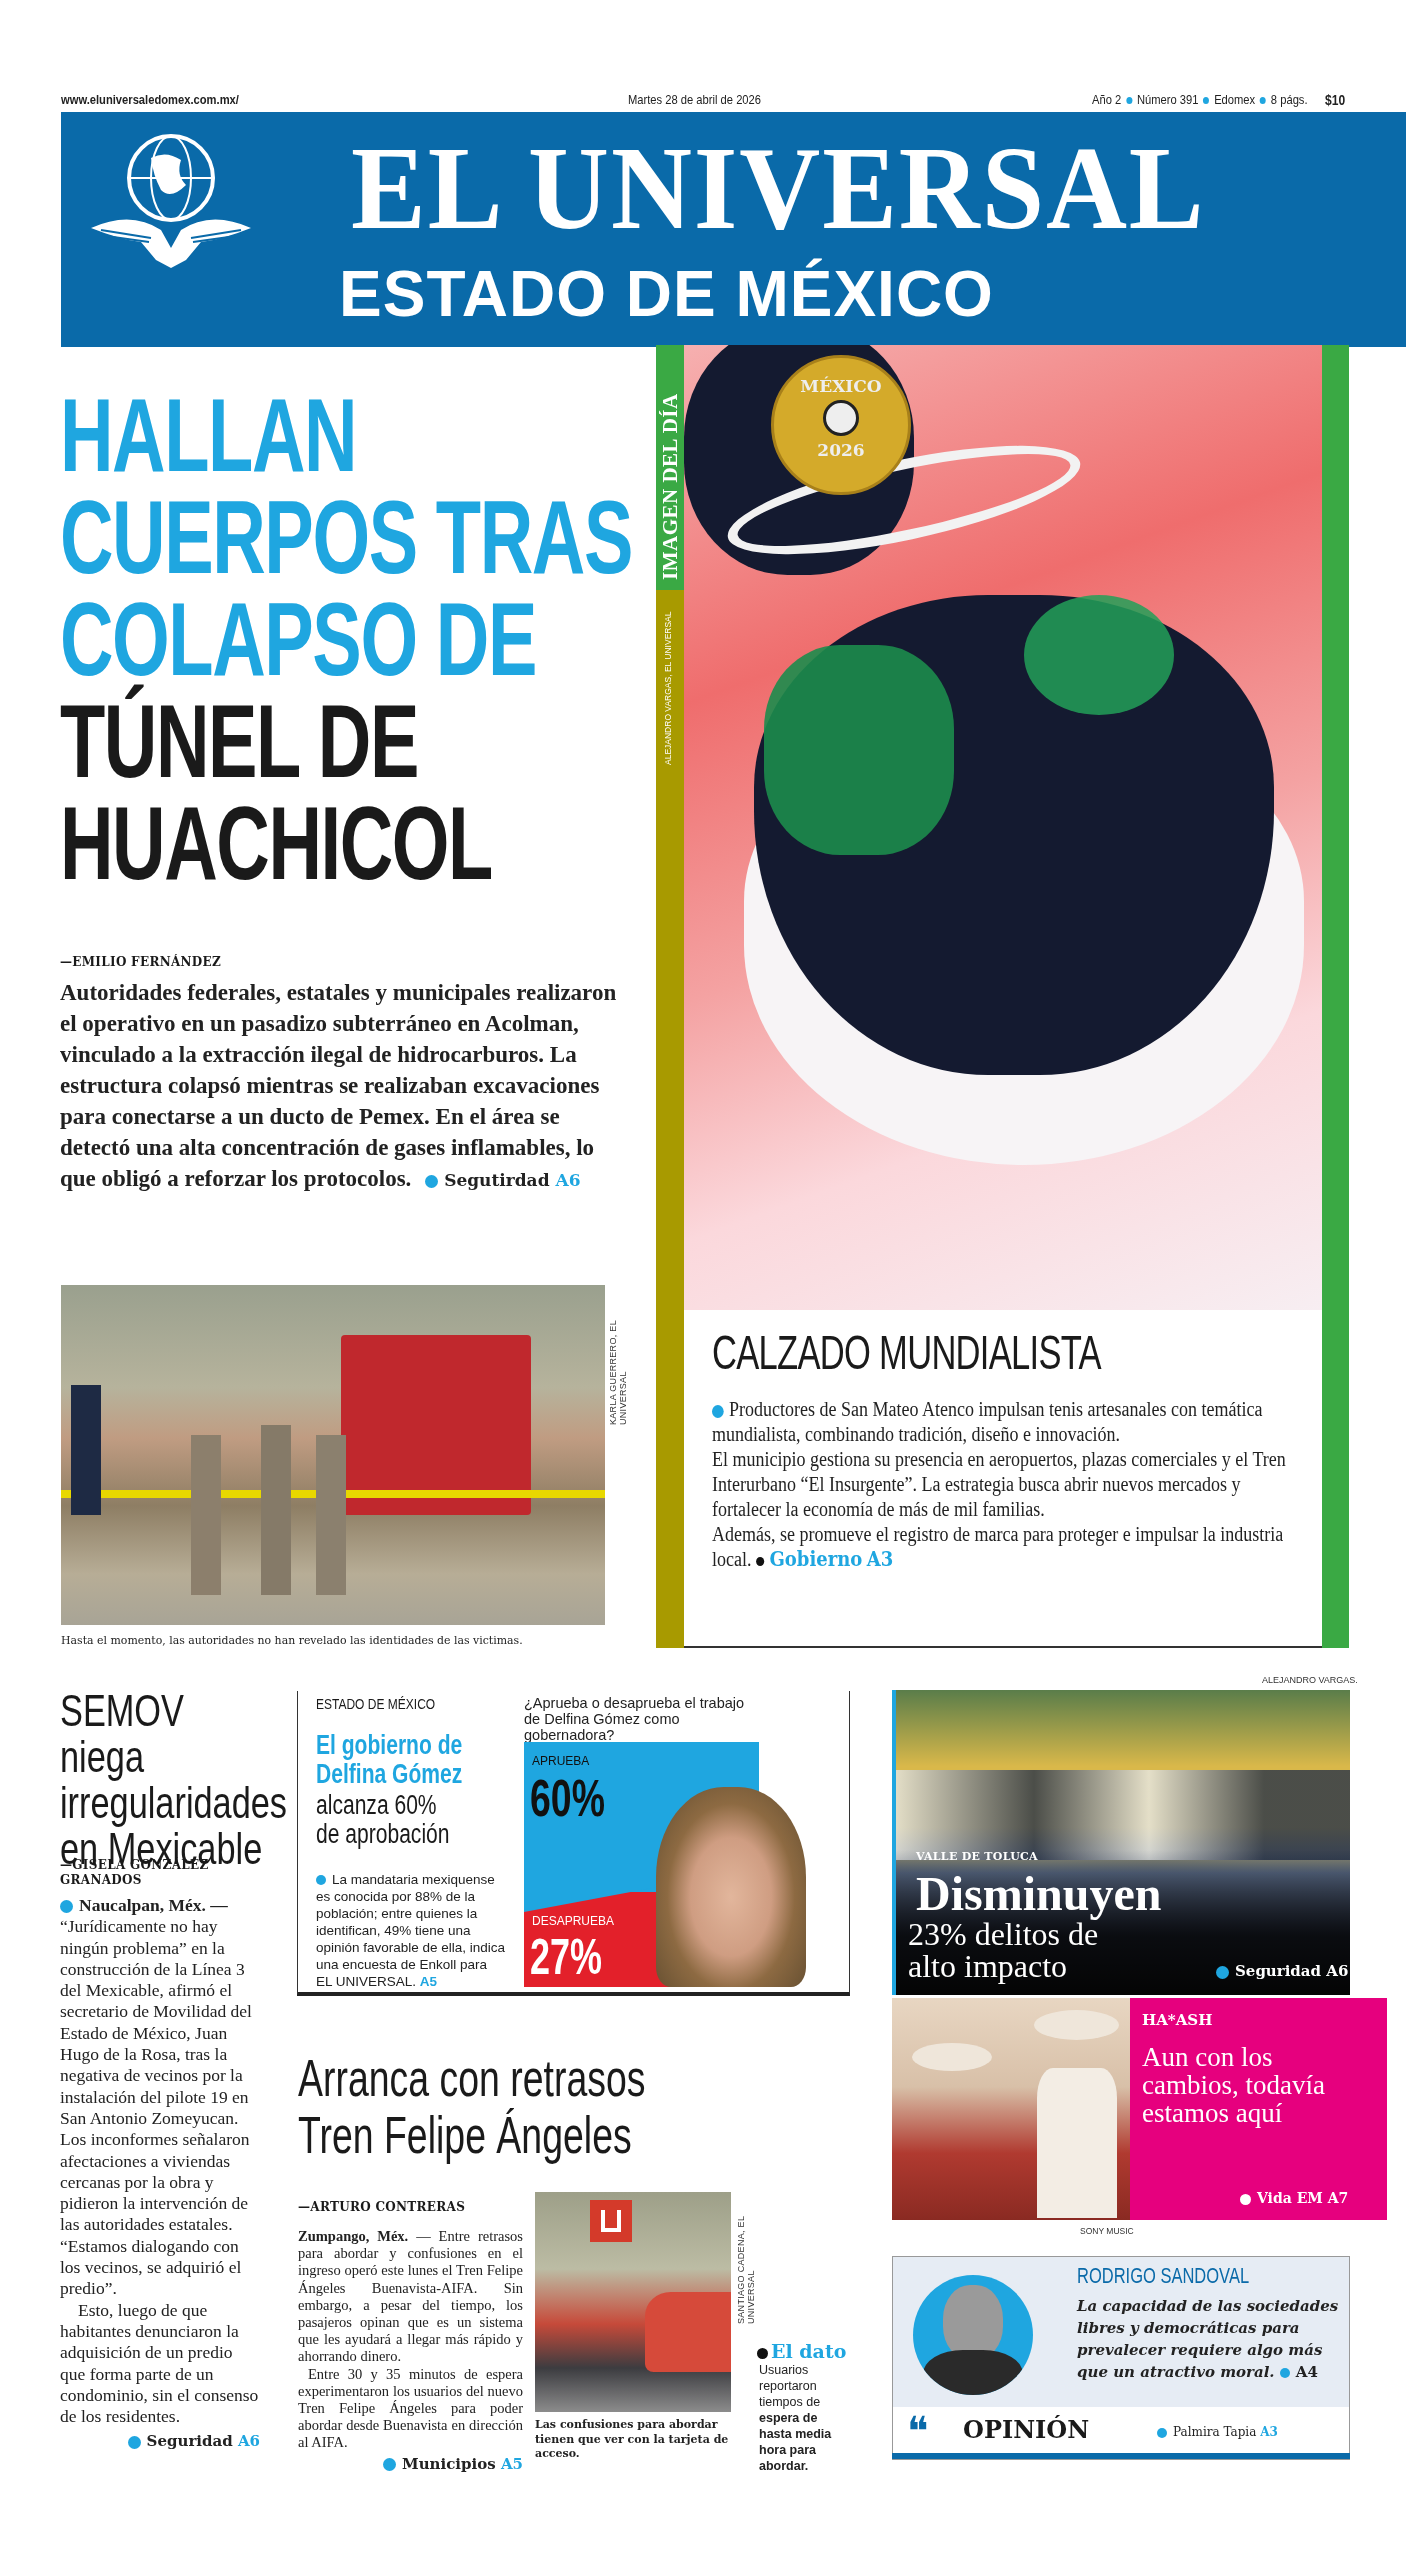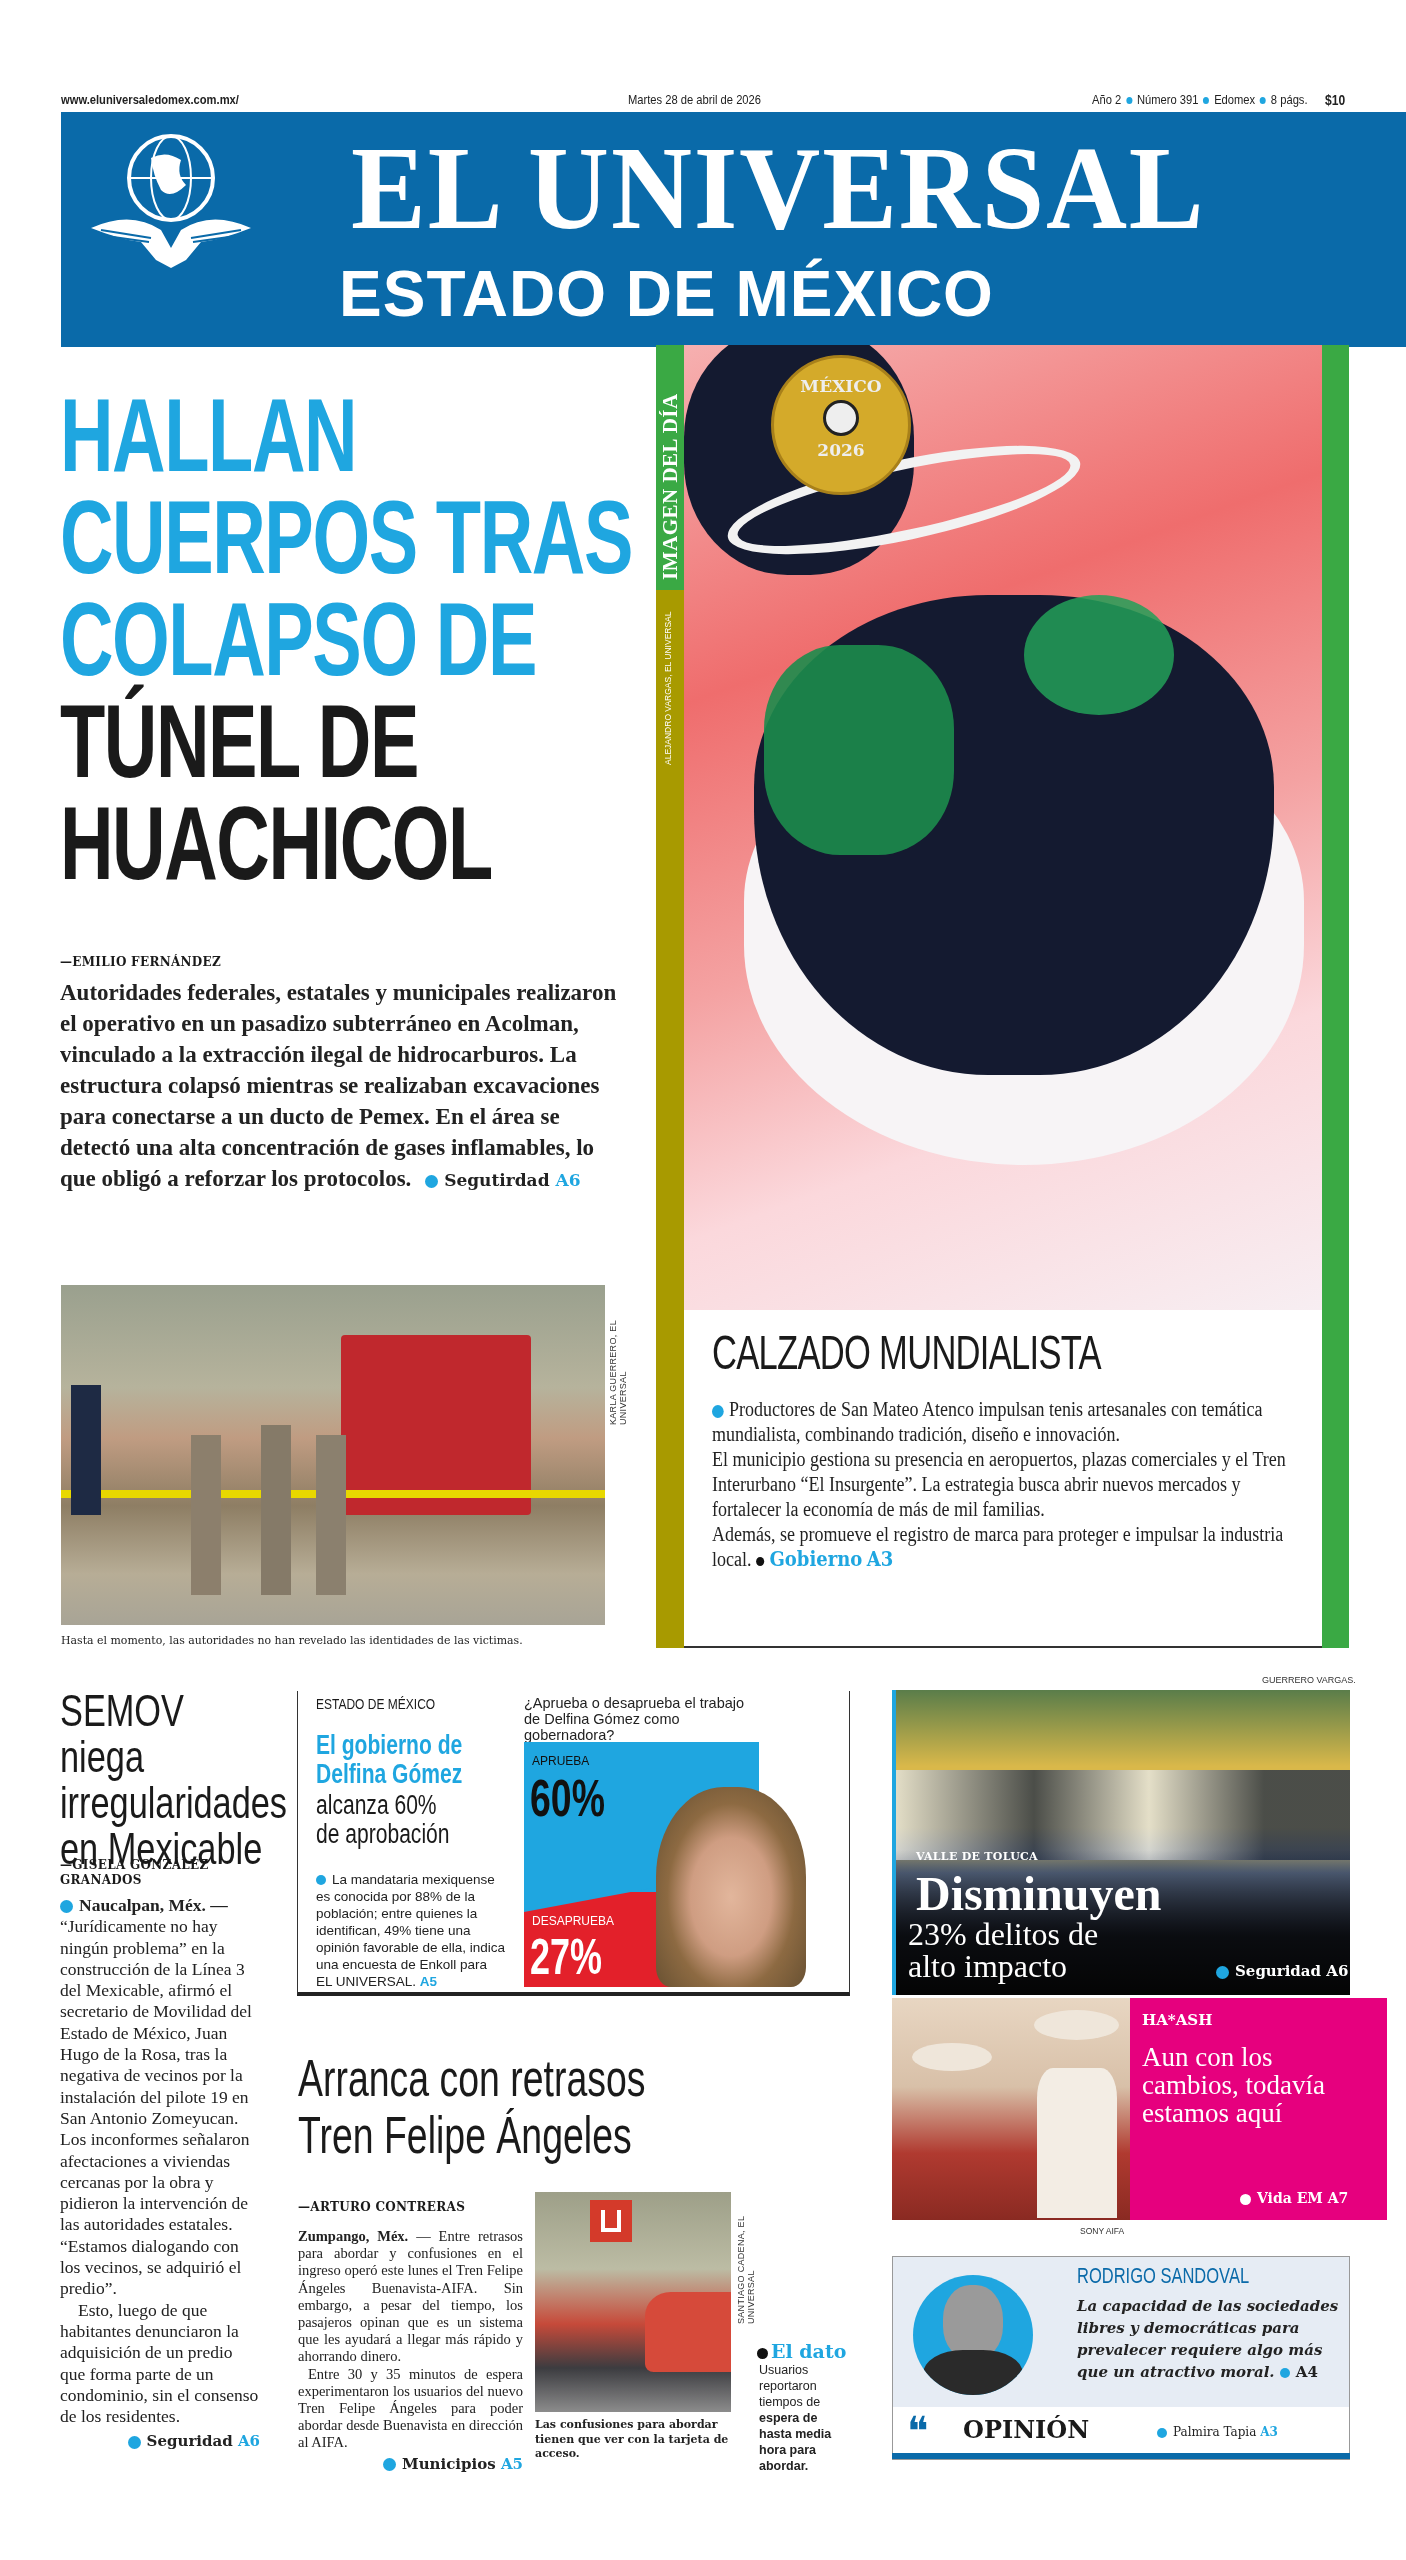--- a/index.html
+++ b/index.html
@@ -190,21 +190,21 @@
   </div>
   <div class="abs" style="left:110px; top:100px; width:86px; height:80px; background:#d64a3a; border-radius:30% 0 0 10%;"></div>
 </div>
 <div class="abs credit-v" style="left:736px; top:2192px; height:132px;">SANTIAGO CADENA, EL UNIVERSAL</div>
 <div class="abs" style="left:535px; top:2418px; width:200px; font-family:'DejaVu Serif',serif; font-weight:bold; font-size:11px; line-height:14.5px; color:#222;">Las confusiones para abordar tienen que ver con la tarjeta de acceso.</div>
 <div class="abs" style="left:757px; top:2340px; width:95px;">
   <div style="font-family:'DejaVu Serif',serif; font-weight:bold; font-size:19px; color:#1fa6e0;"><span class="dot black" style="width:11px;height:11px;margin-right:3px;"></span><span>El dato</span></div>
   <div style="font-family:'Liberation Sans',sans-serif; font-size:12.5px; line-height:16px; color:#222; padding-left:2px;"><span>Usuarios reportaron tiempos de</span> <b>espera de hasta media hora para abordar.</b></div>
 </div>
 
-<div class="abs sans" style="left:1262px; top:1675px; font-size:9px; color:#333;">GUERRERO VARGAS.</div>
+<div class="abs sans" style="left:1262px; top:1675px; font-size:9px; color:#333;">ALEJANDRO VARGAS.</div>
 <div class="abs photo valle-photo">
   <div class="abs" style="left:0; top:80px; width:460px; height:90px; background:linear-gradient(90deg,#e6eaf0 0%,#1c2a48 30%,#e8ecf2 55%,#1c2a48 80%,#1c2a48 100%); opacity:0.75;"></div>
   <div class="abs" style="left:0; top:160px; width:460px; height:145px; background:linear-gradient(180deg, rgba(0,0,0,0) 0%, rgba(0,0,0,0.75) 60%);"></div>
   <div class="abs serif" style="left:20px; top:160px; font-size:11px; font-weight:bold; color:#fff; letter-spacing:0.3px;">VALLE DE TOLUCA</div>
   <div class="abs serif-l" style="left:20px; top:180px; font-size:48px; font-weight:bold; color:#fff; line-height:1;">Disminuyen</div>
   <div class="abs serif-l" style="left:12px; top:228px; font-size:32px; color:#fff; line-height:32px;">
     <div>23% delitos de</div>
     <div>alto impacto</div>
   </div>
   <div class="abs serif" style="left:320px; top:272px; font-size:15px; font-weight:bold; color:#fff;"><span class="dot"></span><span>Seguridad</span> <span>A6</span></div>
@@ -213,21 +213,21 @@
 <div class="abs photo haash-photo">
   <div class="abs" style="left:20px; top:45px; width:80px; height:28px; background:#efe6da; border-radius:50%;"></div>
   <div class="abs" style="left:142px; top:12px; width:85px; height:30px; background:#efe6da; border-radius:50%;"></div>
   <div class="abs" style="left:145px; top:70px; width:80px; height:150px; background:#f3ede4; border-radius:20% 20% 0 0;"></div>
 </div>
 <div class="abs haash-box">
   <div class="abs serif" style="left:12px; top:13px; font-size:15px; font-weight:bold; color:#fff;">HA*ASH</div>
   <div class="abs serif-l" style="left:12px; top:45px; width:200px; font-size:27px; line-height:28px; color:#fff;">Aun con los cambios, todavía estamos aquí</div>
   <div class="abs serif" style="left:110px; top:192px; font-size:14px; font-weight:bold; color:#fff;"><span class="dot white" style="width:11px;height:11px;"></span><span>Vida EM</span> <span>A7</span></div>
 </div>
-<div class="abs sans" style="left:1080px; top:2226px; font-size:8.5px; color:#333;">SONY AIFA</div>
+<div class="abs sans" style="left:1080px; top:2226px; font-size:8.5px; color:#333;">SONY MUSIC</div>
 
 <div class="abs opinion-box">
   <div class="abs" style="left:20px; top:18px; width:120px; height:120px; border-radius:50%; background:#1fa6e0; overflow:hidden;">
     <div class="abs" style="left:30px; top:10px; width:60px; height:75px; border-radius:45%; background:#9a9a9a;"></div>
     <div class="abs" style="left:10px; top:75px; width:100px; height:60px; border-radius:40% 40% 0 0; background:#2a2a2a;"></div>
   </div>
   <div class="abs sans" style="left:184px; top:6px; font-size:22px; color:#0a6aa9; transform:scaleX(0.75); transform-origin:left top;">RODRIGO SANDOVAL</div>
   <div class="abs serif" style="left:184px; top:38px; width:265px; font-size:15px; line-height:22px; font-style:italic; font-weight:bold; color:#222;"><span>La capacidad de las sociedades libres y democráticas para prevalecer requiere algo más que un atractivo moral.</span> <span class="dot" style="width:10px;height:10px;"></span><span style="font-style:normal;">A4</span></div>
   <div class="abs" style="left:0; top:150px; width:456px; height:46px; background:#fff;">
     <div class="abs" style="left:14px; top:4px; font-family:'DejaVu Serif',serif; font-size:40px; line-height:40px; color:#0a6aa9;">❝</div>

